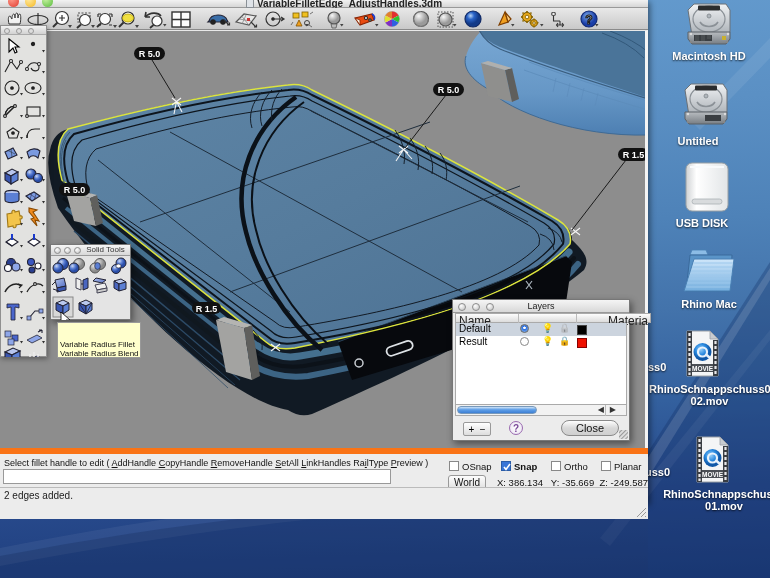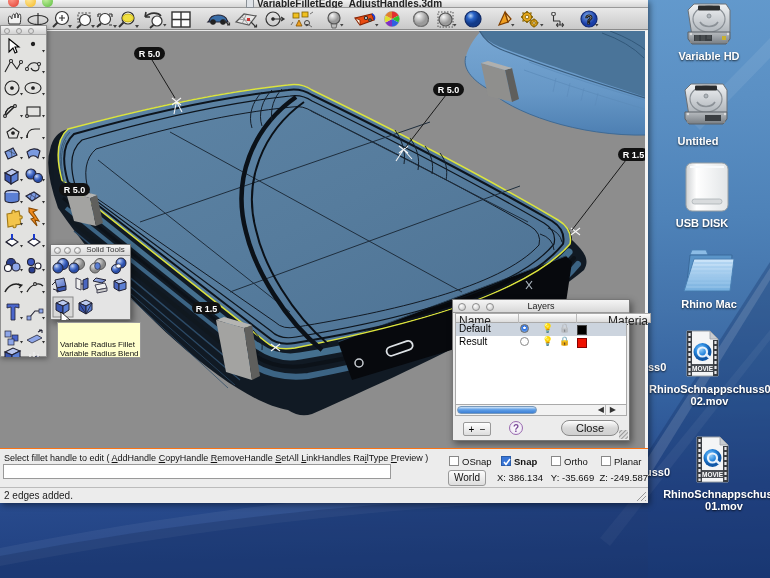--- a/index.html
+++ b/index.html
@@ -3,26 +3,26 @@
 *{margin:0;padding:0;box-sizing:border-box}
 html,body{width:770px;height:578px;overflow:hidden;font-family:"Liberation Sans",sans-serif}
 #desktop{position:absolute;left:0;top:0;width:770px;height:578px;background:linear-gradient(178deg,#649bce 0%,#5b90c4 20%,#4e82b8 40%,#4373ab 55%,#33609e 70%,#27498b 85%,#1d3c7a 100%);overflow:hidden}
 .dlabel{position:absolute;color:#fff;font-weight:bold;font-size:11px;text-align:center;text-shadow:0 1px 2px rgba(0,0,0,.75);white-space:nowrap}
 #win{position:absolute;left:0;top:0;width:648px;height:503px;background:#e8e8e8;box-shadow:2px 2px 6px rgba(0,0,0,.45);border-right:1px solid #f0f0f0}
 #titlebar{position:absolute;left:0;top:0;width:648px;height:8px;background:linear-gradient(#f2f2f2,#d6d6d6);border-bottom:1px solid #999}
 .tl{position:absolute;top:-4px;width:11px;height:11px;border-radius:50%}
 #titletext{position:absolute;top:-2px;left:246px;font-size:10px;font-weight:bold;color:#222}
 #toolbar{position:absolute;left:0;top:8px;width:648px;height:22px;background:linear-gradient(#e8e8e8,#c9c9c9);border-bottom:1px solid #8a8a8a}
 #viewport{position:absolute;left:0;top:31px;width:648px;height:417px;background:#8d8d8d;overflow:hidden}
-#cmdarea{position:absolute;left:0;top:448px;width:648px;height:39px;background:#ececec;border-top:1px solid #f97316;font-size:10px;color:#111}
+#cmdarea{position:absolute;left:0;top:448px;width:648px;height:39px;background:#ececec;border-top:6px solid #f97316;font-size:10px;color:#111}
 #prompt{position:absolute;left:4px;top:4px;font-size:9px;white-space:nowrap}
 #cmdinput{position:absolute;left:3px;top:15px;width:388px;height:15px;background:#fff;border:1px solid #999}
 .cb{position:absolute;font-size:9.5px}
 .cbbox{display:inline-block;width:10px;height:10px;border:1px solid #888;background:#fff;vertical-align:-1px;margin-right:3px}
-#statusbar{position:absolute;left:0;top:487px;width:648px;height:16px;background:#ececec;border-top:1px solid #bbb;font-size:10px;color:#222}
+#statusbar{position:absolute;left:0;top:487px;width:648px;height:32px;background:#ececec;border-top:1px solid #bbb;font-size:10px;color:#222}
 .panel{position:absolute;background:#ececec;border:1px solid #777;box-shadow:2px 3px 7px rgba(0,0,0,.45)}
 .ptitle{height:13px;background:linear-gradient(#f5f5f5,#d8d8d8);border-bottom:1px solid #999;position:relative;font-size:9px;text-align:center;color:#222}
 .pcirc{position:absolute;top:2.5px;width:8px;height:8px;border-radius:50%;background:radial-gradient(circle at 35% 30%,#fdfdfd,#c2c2c2);border:1px solid #8d8d8d}
 </style></head>
 <body>
 <div id="desktop">
   <svg width="770" height="578" style="position:absolute;left:0;top:0">
     <defs>
       <linearGradient id="hdtop" x1="0" y1="0" x2="0" y2="1">
           <stop offset="0" stop-color="#f0f2f4"></stop>
@@ -155,21 +155,21 @@
           <rect x="27.4" y="35" width="2.2" height="3"></rect>
           <rect x="27.4" y="40" width="2.2" height="3"></rect>
         </g>
       <circle cx="15.5" cy="21" r="9" fill="url(#qtq)"></circle>
       <circle cx="15.5" cy="21" r="4.5" fill="none" stroke="#e8f2fc" stroke-width="2.2"></circle>
       <path d="M18.5,23 L23,27" stroke="#e8f2fc" stroke-width="2.4"></path>
       <rect x="5" y="33" width="21" height="8" fill="#4a4e54"></rect>
       <text x="15.5" y="39.5" font-size="6.5" font-weight="bold" fill="#fff" text-anchor="middle" font-family="Liberation Sans,sans-serif">MOVIE</text>
     </g>
   </svg>
-  <div class="dlabel" style="left:648px;width:122px;top:50px">Variable HD</div>
+  <div class="dlabel" style="left:648px;width:122px;top:50px">Macintosh HD</div>
   <div class="dlabel" style="left:648px;width:100px;top:135px">Untitled</div>
   <div class="dlabel" style="left:648px;width:108px;top:217px">USB DISK</div>
   <div class="dlabel" style="left:648px;width:122px;top:298px">Rhino Mac</div>
   <div class="dlabel" style="left:648px;top:361px;text-align:left">ss0</div>
   <div class="dlabel" style="left:649px;width:121px;top:383px;line-height:12px">RhinoSchnappschuss0<br>02.mov</div>
   <div class="dlabel" style="left:645px;top:466px;text-align:left">uss0</div>
   <div class="dlabel" style="left:659px;width:130px;top:488px;line-height:12px">RhinoSchnappschuss0<br>01.mov</div>
 </div>
 <div id="win">
   <div id="titlebar">

